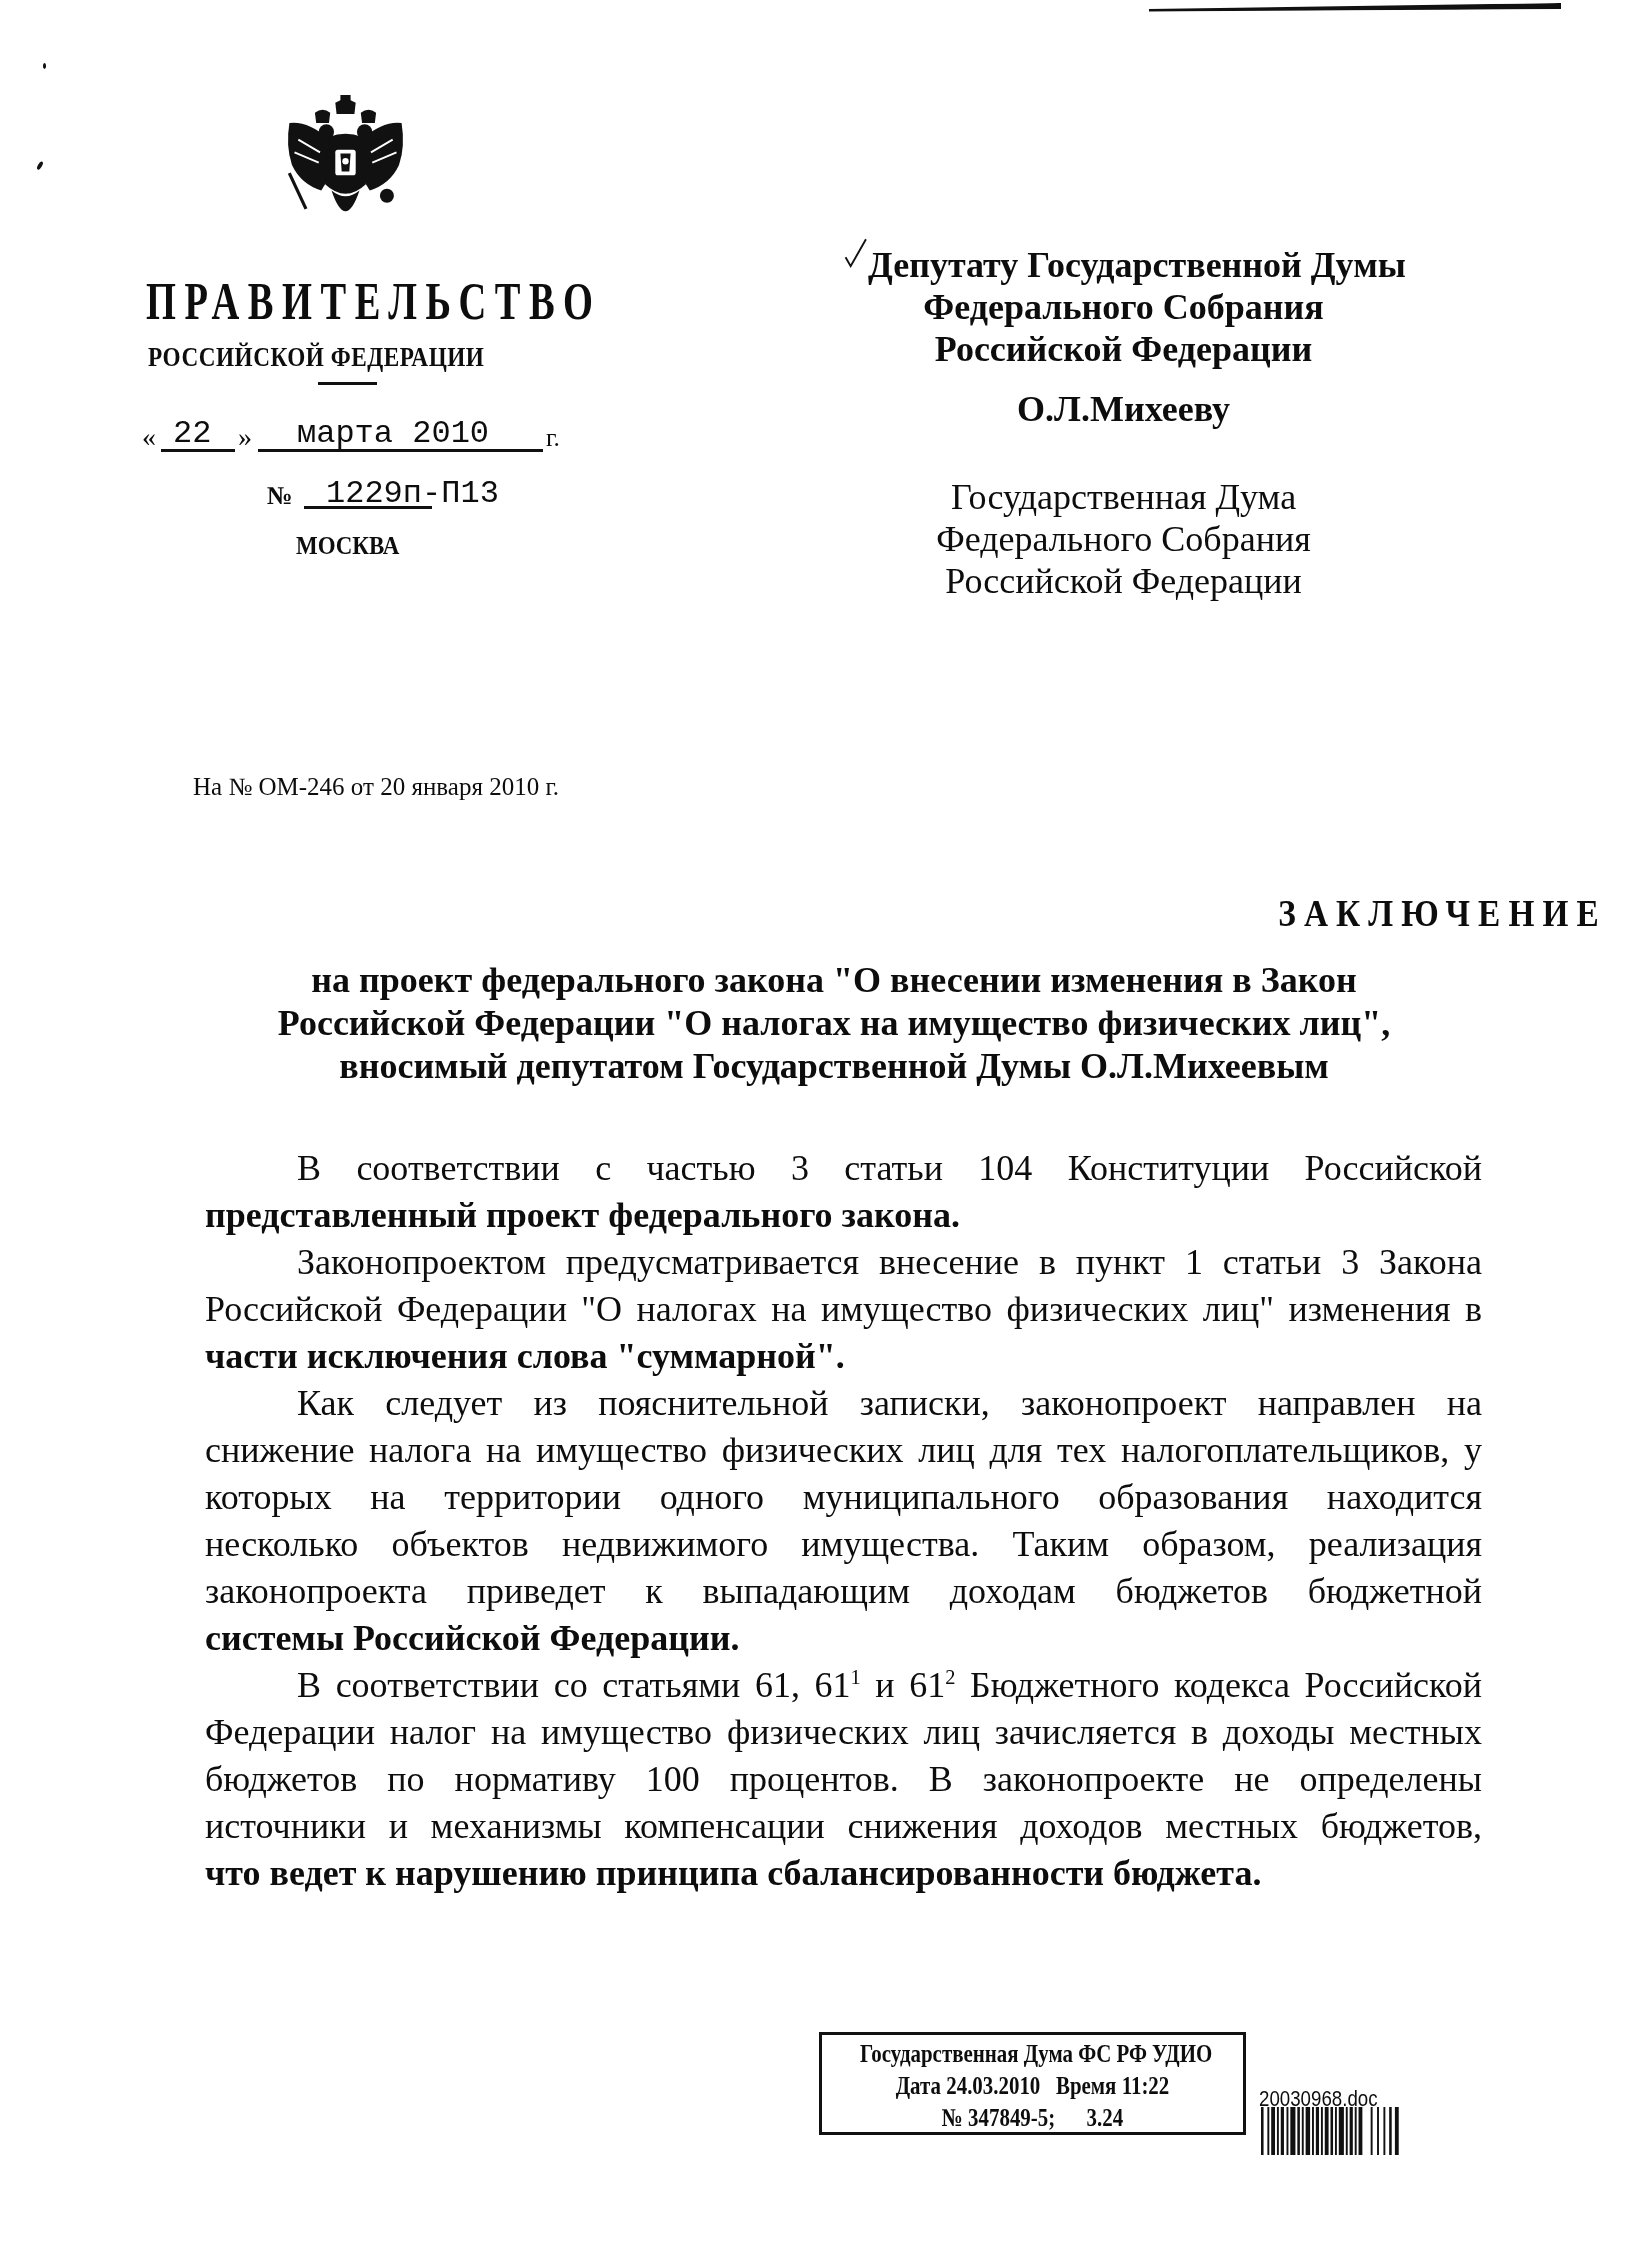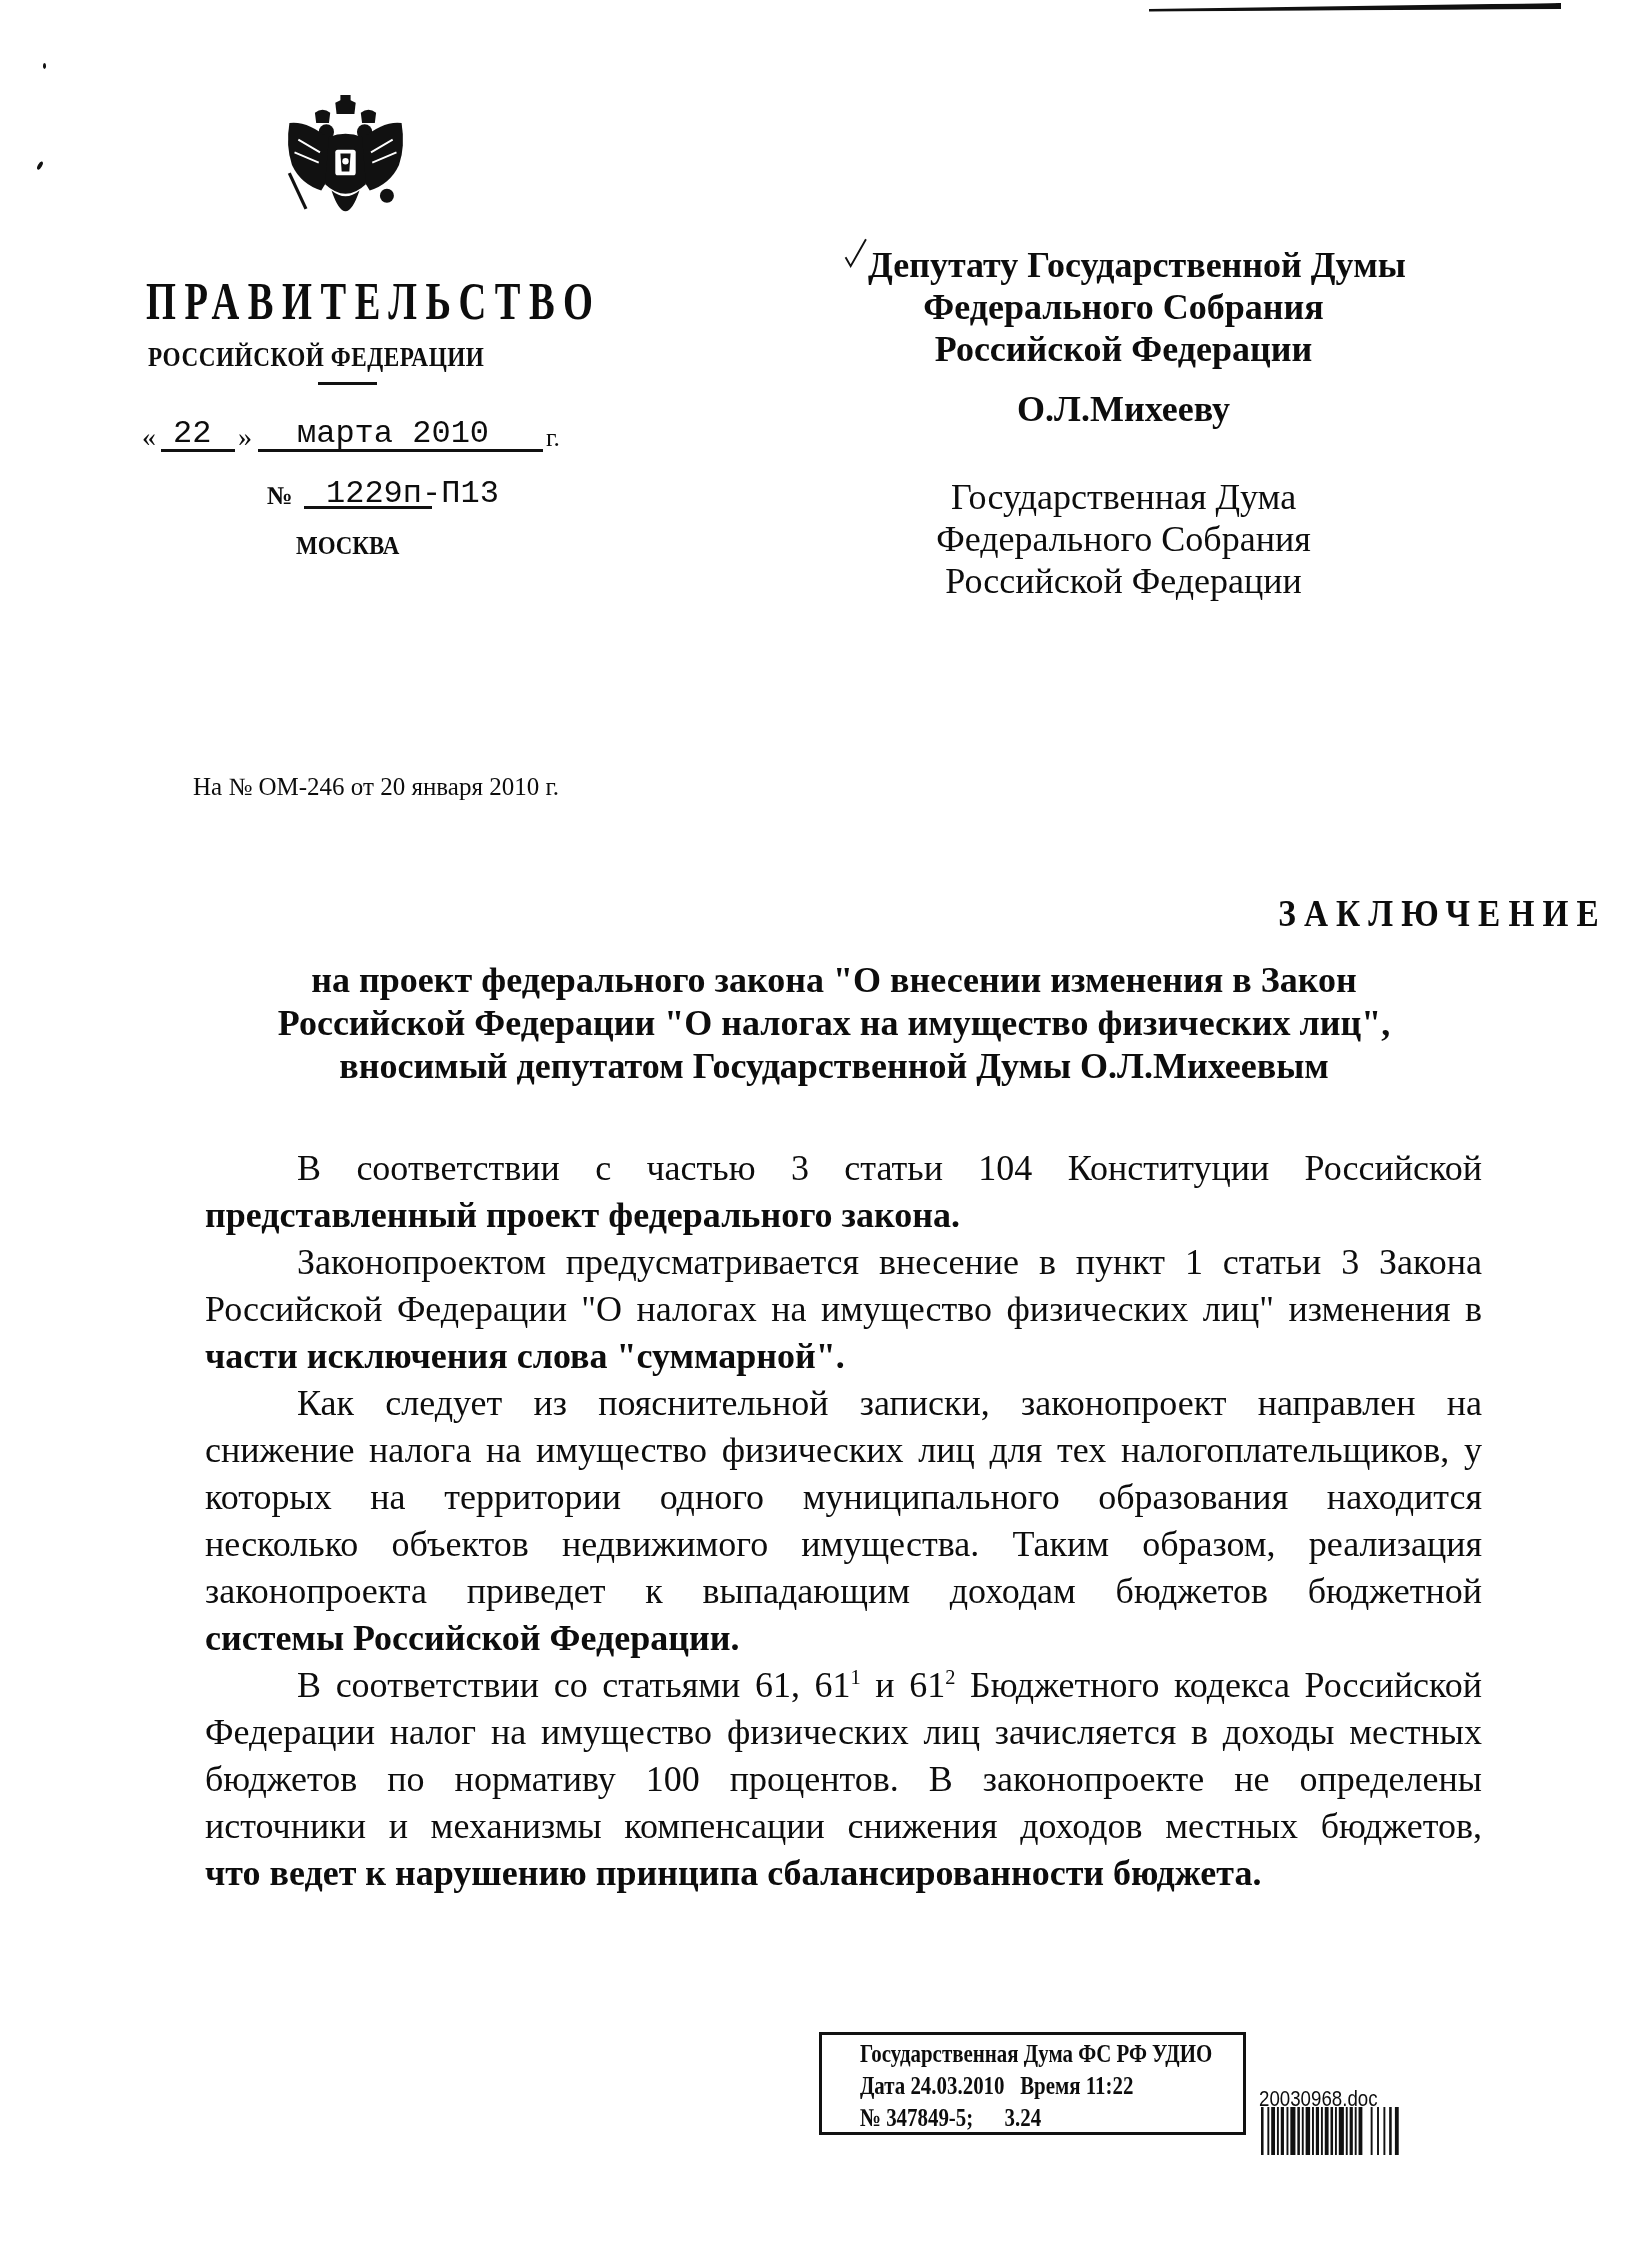--- a/index.html
+++ b/index.html
@@ -32,21 +32,21 @@
   .heading-inner { display: inline-block; transform: scaleX(0.9); }
   .subtitle { left: 192px; width: 1284px; top: 959px; text-align: center; font-size: 36px; font-weight: bold;
               line-height: 43px; }
   .subtitle div { white-space: nowrap; }
   .body { left: 193px; width: 1277px; top: 1145px; font-size: 36px; line-height: 47px; margin-left: 12px; }
   .line { white-space: nowrap; height: 47px; text-align: justify; text-align-last: justify; overflow: visible; }
   .line.last { text-align-last: left; font-weight: bold; }
   .line.indent { padding-left: 92px; }
   sup { font-size: 20.4px; line-height: 0; vertical-align: super; }
   .stamp { left: 819px; top: 2032px; width: 427px; height: 103px; border: 3.2px solid #111; box-sizing: border-box;
-           text-align: left; font-weight: bold; font-size: 25.5px; line-height: 32px; padding-top: 2.6px; }
+           text-align: center; font-weight: bold; font-size: 25.5px; line-height: 32px; padding-top: 2.6px; }
   .stamp div { white-space: nowrap; transform: scaleX(0.82); }
   .doc-label { left: 1259px; top: 2087px; font-size: 22px; line-height: 23px; font-family: "Liberation Sans", "DejaVu Sans", sans-serif; transform: scaleX(0.85); transform-origin: left top; }
   .barcode { left: 1261px; top: 2107px; width: 139px; height: 48px; }
 </style>
 </head>
 <body>
 
 <div class="abs top-rule"></div>
 <div class="abs speck" style="left:43px;top:63px;width:3.2px;height:5.7px;"></div>
 <div class="abs speck" style="left:38px;top:161px;width:3.8px;height:9px;transform:rotate(30deg);"></div>

